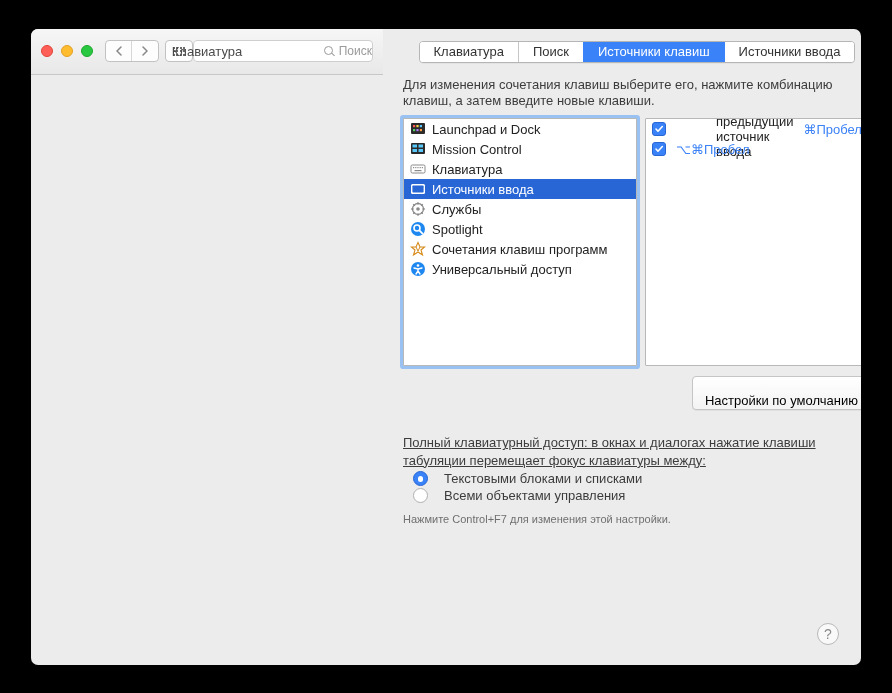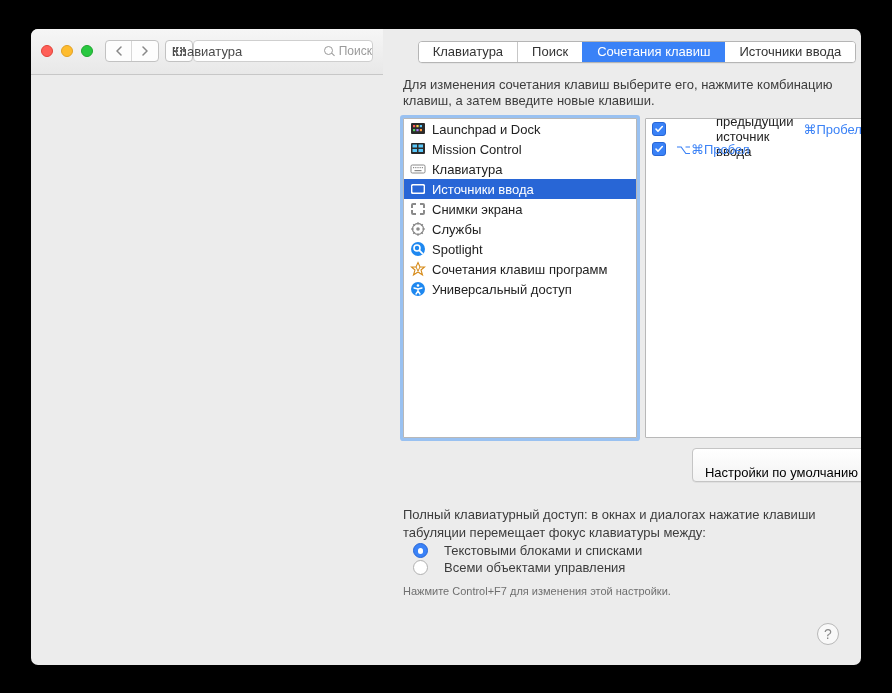--- a/index.html
+++ b/index.html
@@ -107,21 +107,21 @@
     border-right: 1px solid #c7c7c7;
     background: #fff;
     color: #333;
   }
   .tab:last-child { border-right: none; }
   .tab.active { background: #3a82f7; color: #fff; border-right-color: #3a82f7; }
   .tab.pre-active { border-right-color: #3a82f7; }
 
   .desc { font-size: 13px; color: #3c3c3c; margin: 4px 0 8px 0; line-height: 1.3; }
 
-  .panes { display: flex; gap: 8px; height: 320px; }
+  .panes { display: flex; gap: 8px; height: 248px; }
   .pane {
     border: 1px solid #b8b8b8;
     border-radius: 1px;
     background: #fff;
     overflow: hidden;
   }
   .pane.left { width: 234px; box-shadow: 0 0 0 3px rgba(118,175,244,0.7); }
   .pane.right { flex: 1; }
 
   .cat-list { list-style: none; }
@@ -159,21 +159,21 @@
     height: 21px;
     border: 1px solid #c5c5c5;
     border-radius: 4px;
     background: linear-gradient(#fff, #f3f3f3);
     font-size: 13px;
     padding: 16px 12px;
     box-shadow: 0 0.5px 0 rgba(0,0,0,0.1);
   }
 
   .tabaccess { margin-top: 24px; font-size: 13px; color: #3c3c3c; }
-  .tabaccess .hdr { line-height: 1.35; margin-bottom: 0; }
+  .tabaccess .hdr { line-height: 1.35; margin-bottom: 0; text-decoration: underline; }
   .radio-row { display: flex; align-items: center; gap: 16px; margin: 2px 0 2px 10px; }
   .radio {
     width: 15px; height: 15px; border-radius: 50%;
     border: 1px solid #b0b0b0; background: #fff;
     display: flex; align-items: center; justify-content: center;
     flex-shrink: 0;
   }
   .radio.sel { background: #3a82f7; border-color: #2866d6; }
   .radio.sel::after { content: ""; width: 5.5px; height: 5.5px; border-radius: 50%; background: #fff; }
   .hint { font-size: 11px; color: #6f6f6f; margin-top: 10px; }
@@ -242,21 +242,21 @@
   <div class="content">
 
     <div class="tabs">
       <div class="tab">
           <span>Клавиатура</span>
         </div>
       <div class="tab pre-active">
           <span>Поиск</span>
         </div>
       <div class="tab active">
-          <span>Сочетания клавиш</span>
+          <span>Источники клавиш</span>
         </div>
       <div class="tab">
           <span>Источники ввода</span>
         </div>
     </div>
 
     <div class="desc">Для изменения сочетания клавиш выберите его, нажмите комбинацию клавиш, а затем введите новые клавиши.</div>
 
     <div class="panes">
       <div class="pane left">
@@ -302,31 +302,20 @@
               <span>Клавиатура</span>
             </li>
             <li class="selected">
               <span class="ci">
                 <svg width="16" height="16" viewBox="0 0 16 16">
                   <rect x="1" y="3" width="14" height="10" rx="1.5" fill="#ffffff"></rect>
                   <rect x="2.4" y="4.4" width="11.2" height="7.2" rx="0.8" fill="#2866d6"></rect>
                 </svg>
               </span>
               <span>Источники ввода</span>
-            </li>
-            <li>
-              <span class="ci">
-                <svg width="16" height="16" viewBox="0 0 16 16">
-                  <path d="M3 2 h3 v2 h-3 v3 h-2 v-3 a2 2 0 0 1 2 -2 z" fill="#8a8a8a"></path>
-                  <path d="M13 2 h-3 v2 h3 v3 h2 v-3 a2 2 0 0 0 -2 -2 z" fill="#8a8a8a"></path>
-                  <path d="M3 14 h3 v-2 h-3 v-3 h-2 v3 a2 2 0 0 0 2 2 z" fill="#8a8a8a"></path>
-                  <path d="M13 14 h-3 v-2 h3 v-3 h2 v3 a2 2 0 0 1 -2 2 z" fill="#8a8a8a"></path>
-                </svg>
-              </span>
-              <span>Снимки экрана</span>
             </li>
             <li>
               <span class="ci">
                 <svg width="16" height="16" viewBox="0 0 16 16">
                   <circle cx="8" cy="8" r="5.5" fill="none" stroke="#8a8a8a" stroke-width="1.3"></circle>
                   <circle cx="8" cy="8" r="1.8" fill="#8a8a8a"></circle>
                   <g stroke="#8a8a8a" stroke-width="1.3">
                     <line x1="8" y1="1.2" x2="8" y2="3.5"></line>
                     <line x1="8" y1="12.5" x2="8" y2="14.8"></line>
                     <line x1="1.2" y1="8" x2="3.5" y2="8"></line>

